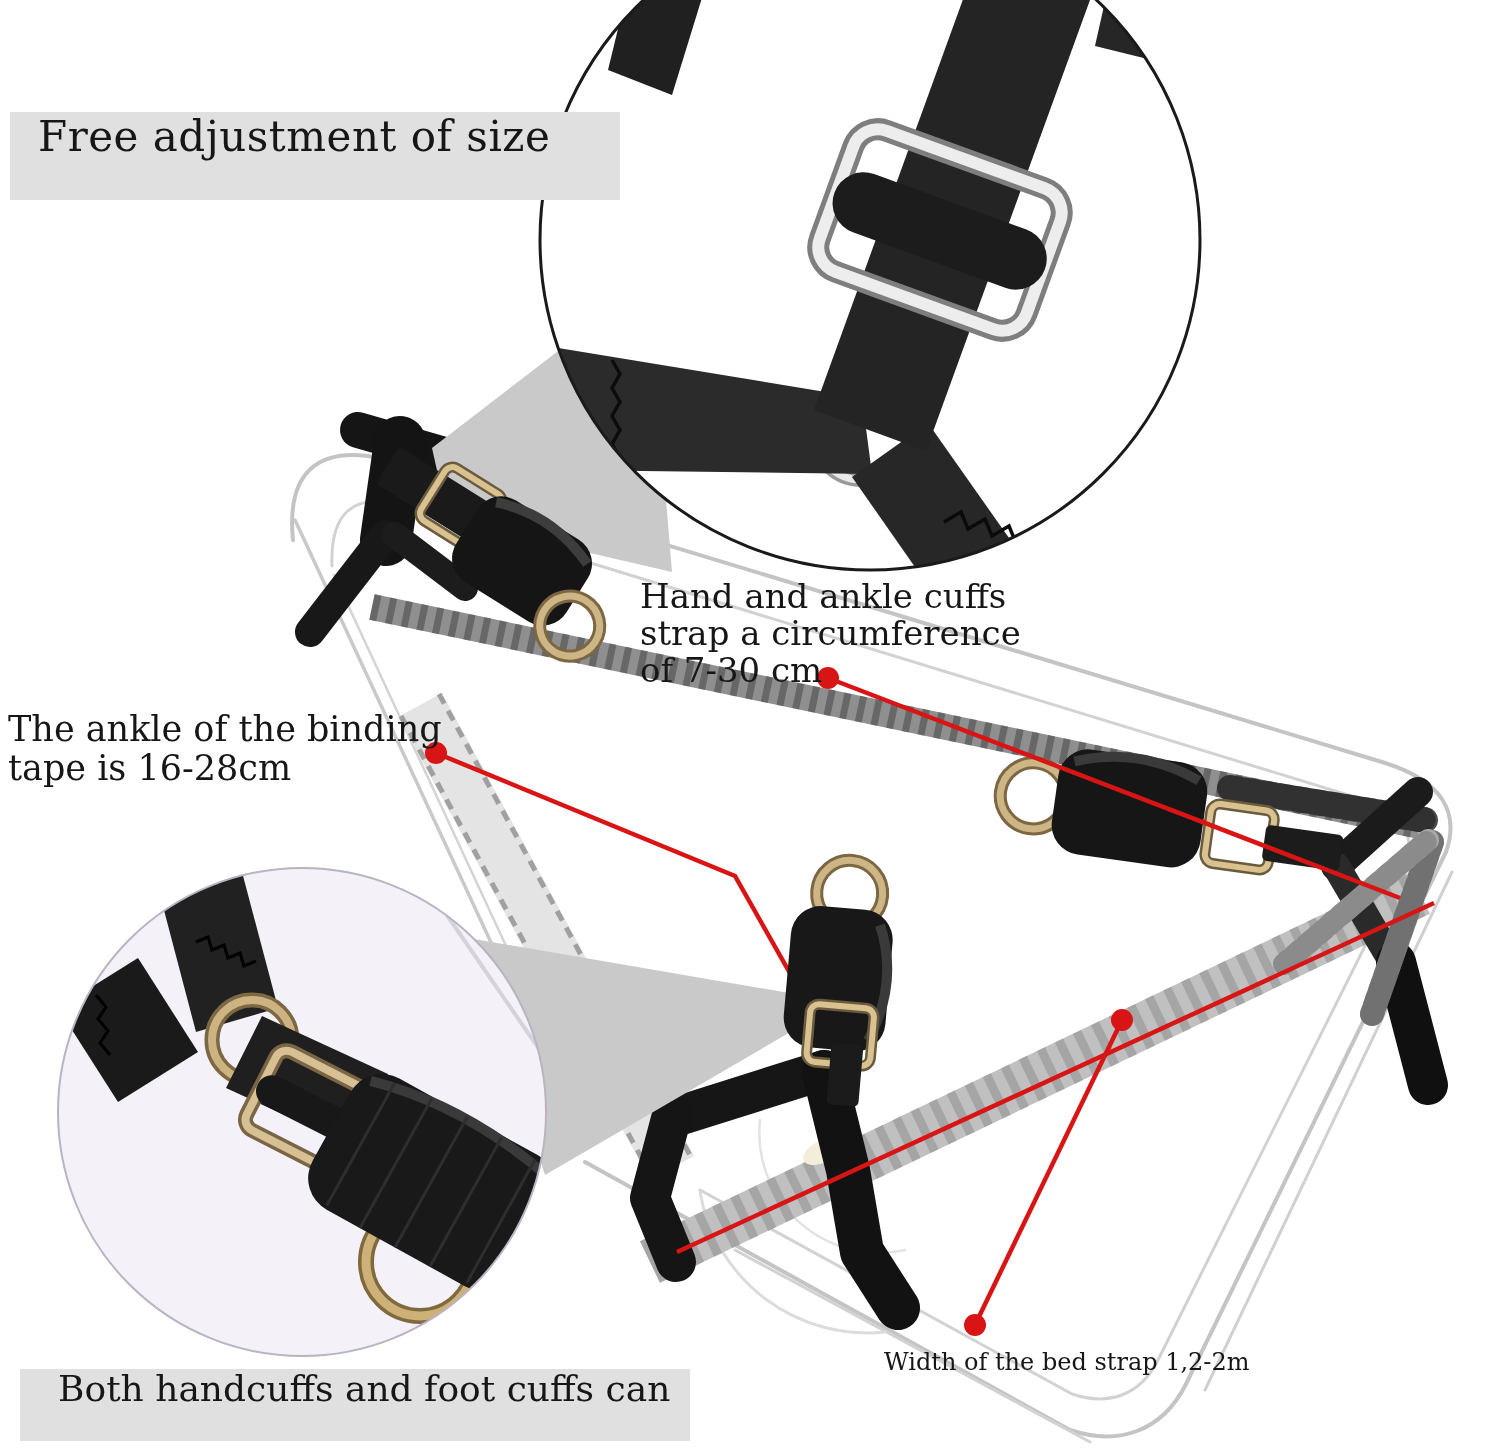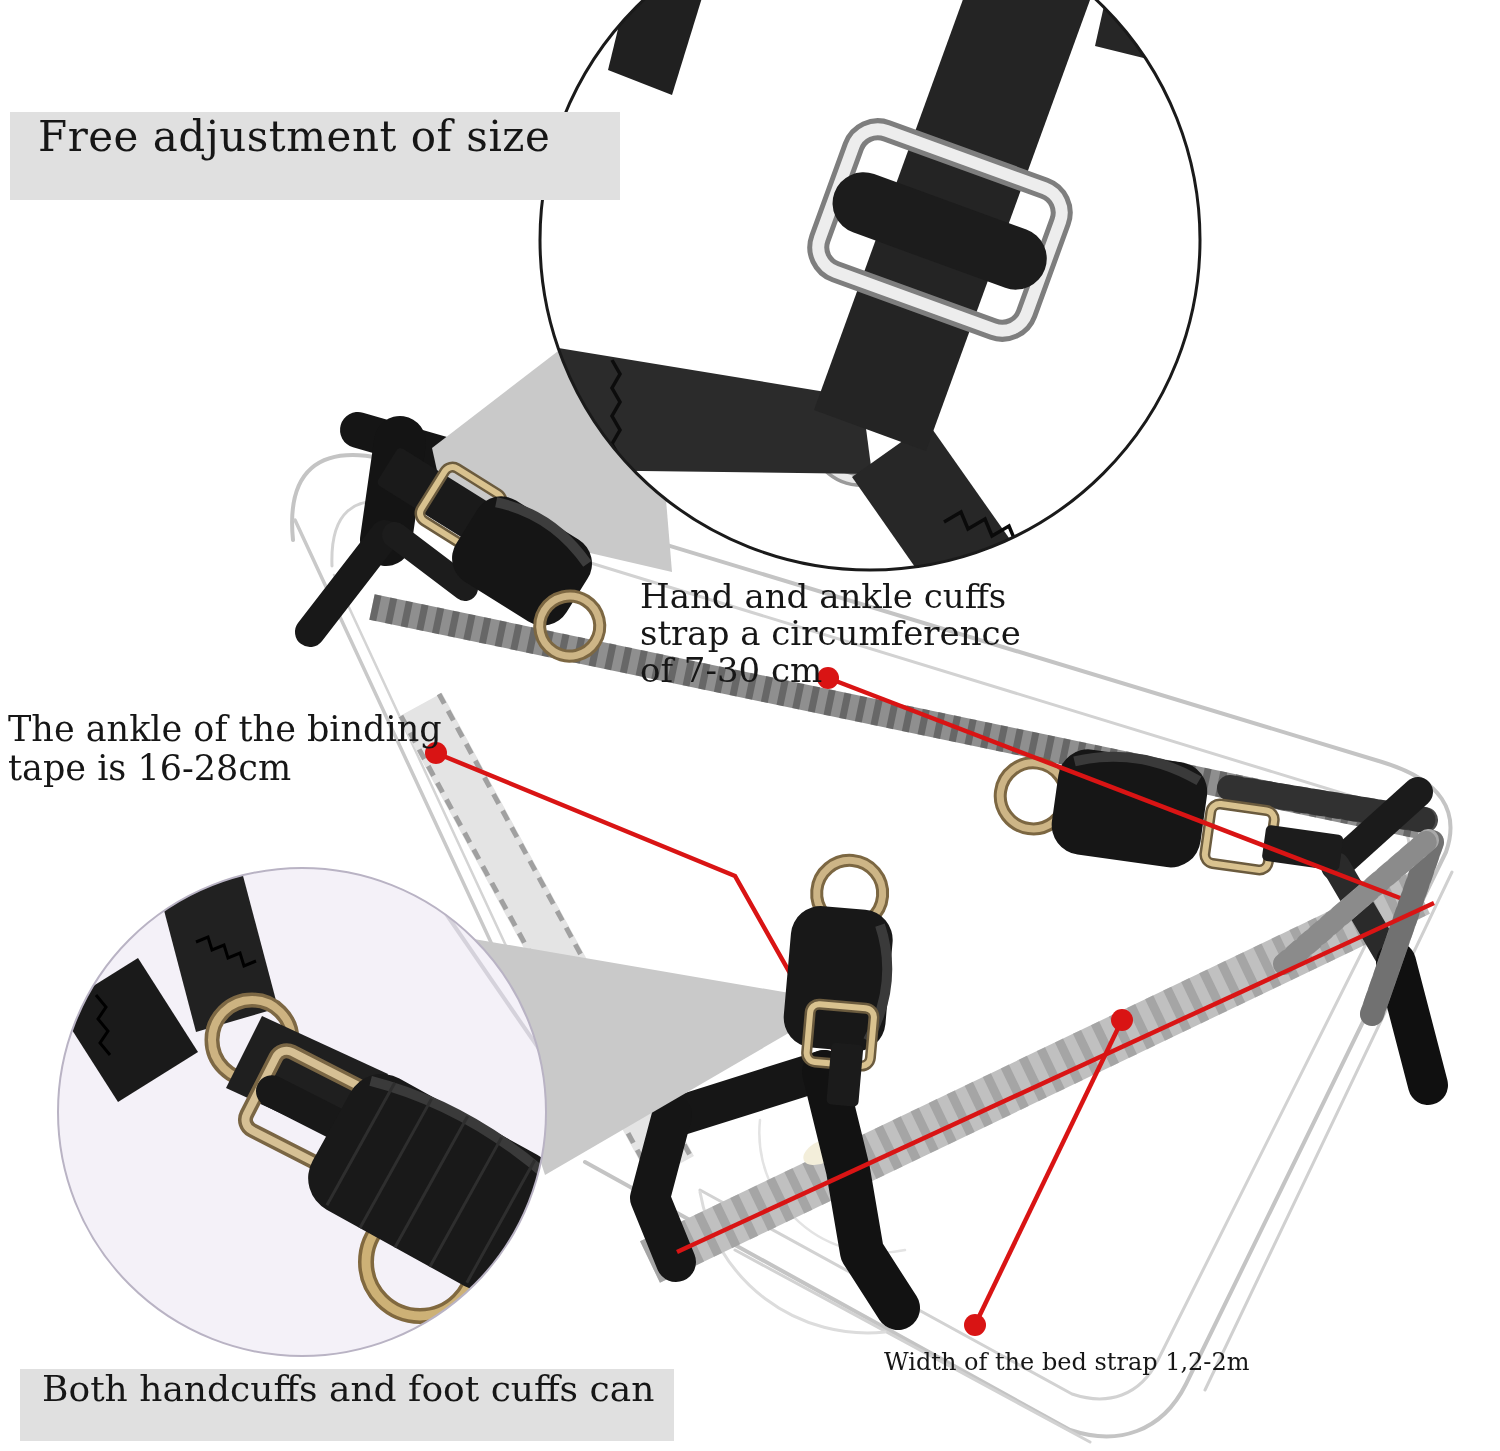--- a/index.html
+++ b/index.html
@@ -6,21 +6,21 @@
   #stage{position:relative;width:1500px;height:1451px;background:#ffffff;overflow:hidden;
          font-family:"DejaVu Serif","Liberation Serif",serif;color:#161616;}
   #art{position:absolute;left:0;top:0;width:1500px;height:1451px;}
   .label-box{position:absolute;background:#e0e0e0;display:flex;align-items:flex-start;}
   .annotation{position:absolute;white-space:nowrap;}
   .annotation .ln{display:block;}
   #title-box{left:10px;top:112px;width:582px;height:88px;padding-left:28px;font-size:42px;letter-spacing:.5px;}
   #anno-cuffsize{left:618px;top:578px;font-size:34px;line-height:37px;margin-left:22px;}
   #anno-binding{left:8px;top:710px;font-size:35px;line-height:39px;}
   #anno-width{left:884px;top:1348px;font-size:24px;}
-  #note-box{left:20px;top:1369px;width:632px;height:72px;padding-left:22px;font-size:36px;line-height:40px;align-items:flex-start;}
+  #note-box{left:20px;top:1369px;width:632px;height:72px;padding-left:38px;font-size:36px;line-height:40px;align-items:flex-start;}
   #note-box .ln{display:block;}
 </style>
 </head>
 <body>
 
 <div id="stage">
 
 <svg id="art" viewBox="0 0 1500 1451" xmlns="http://www.w3.org/2000/svg">
 
   <g fill="none" stroke-linejoin="round" stroke-linecap="round">

